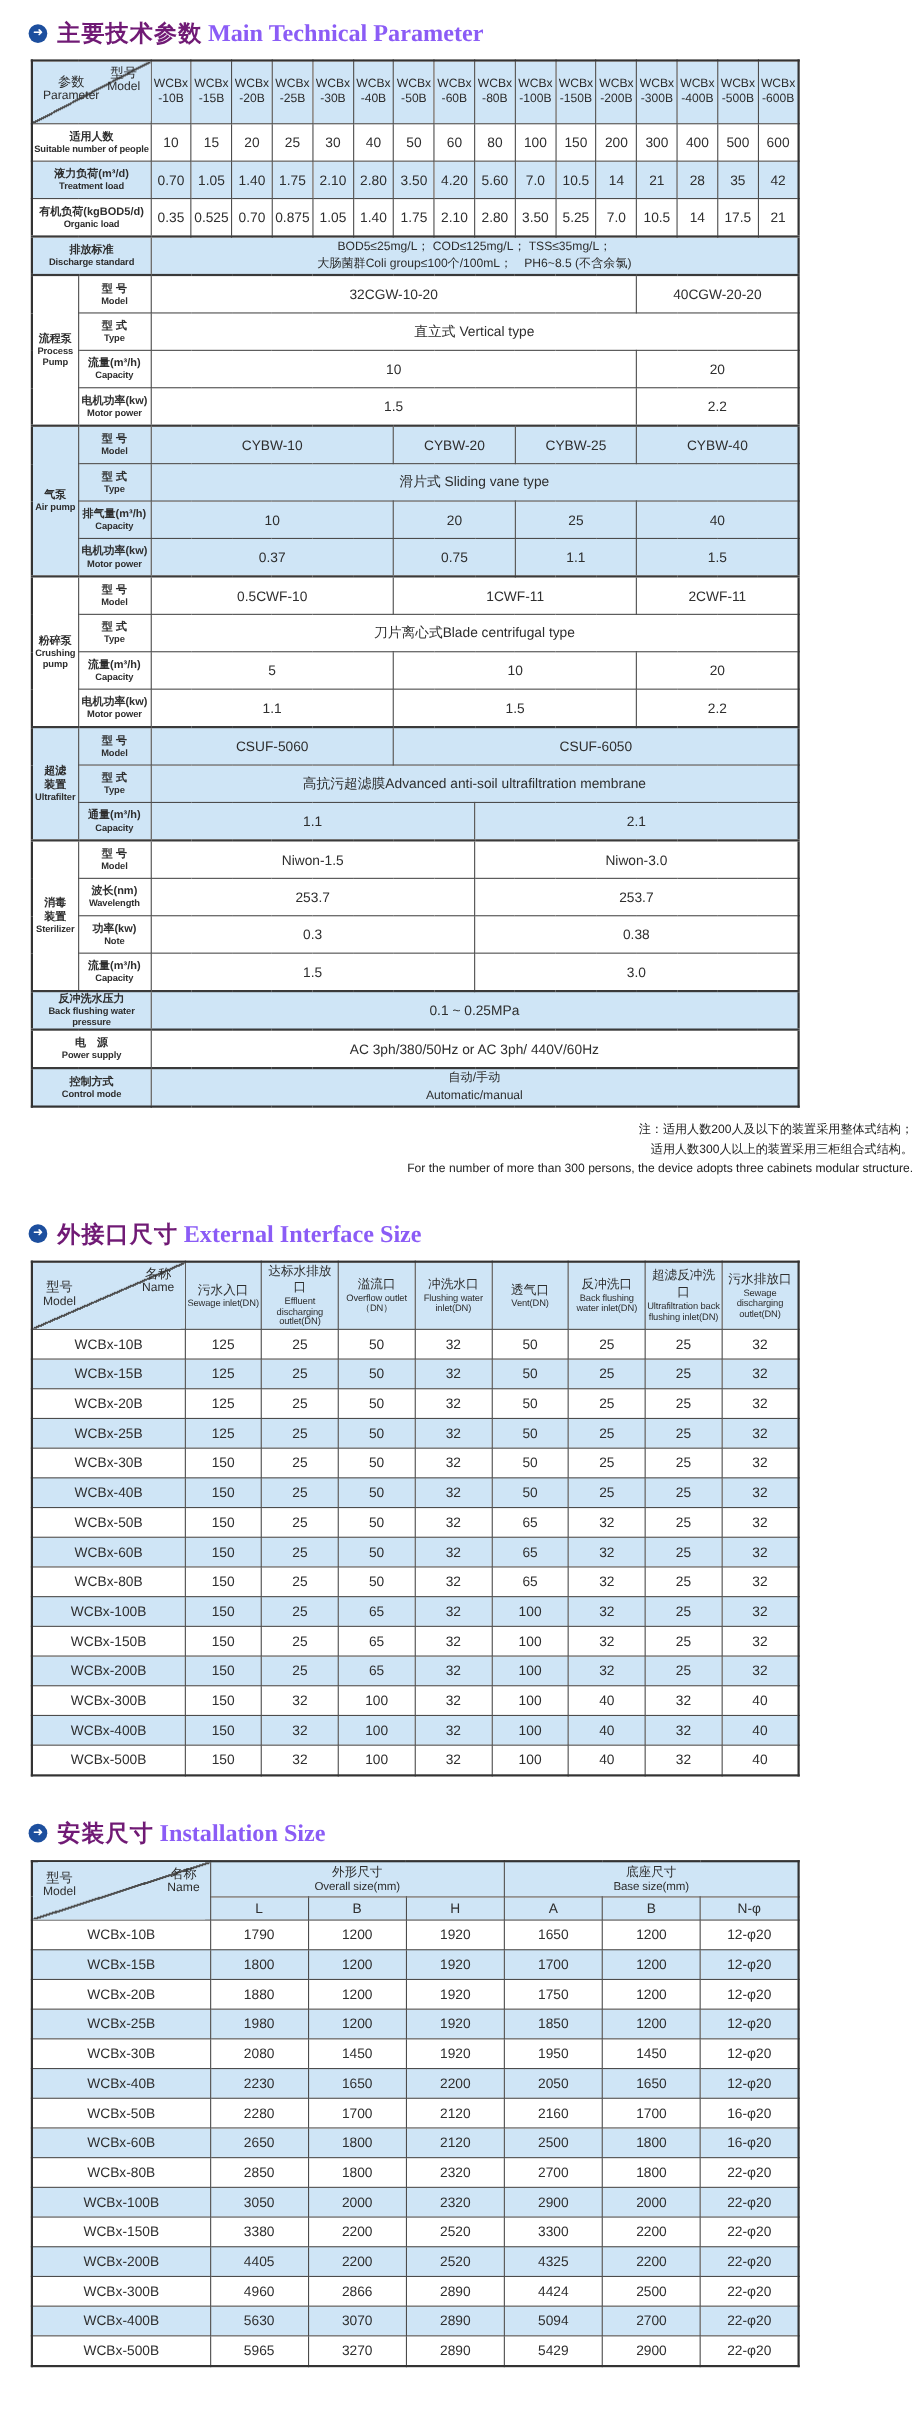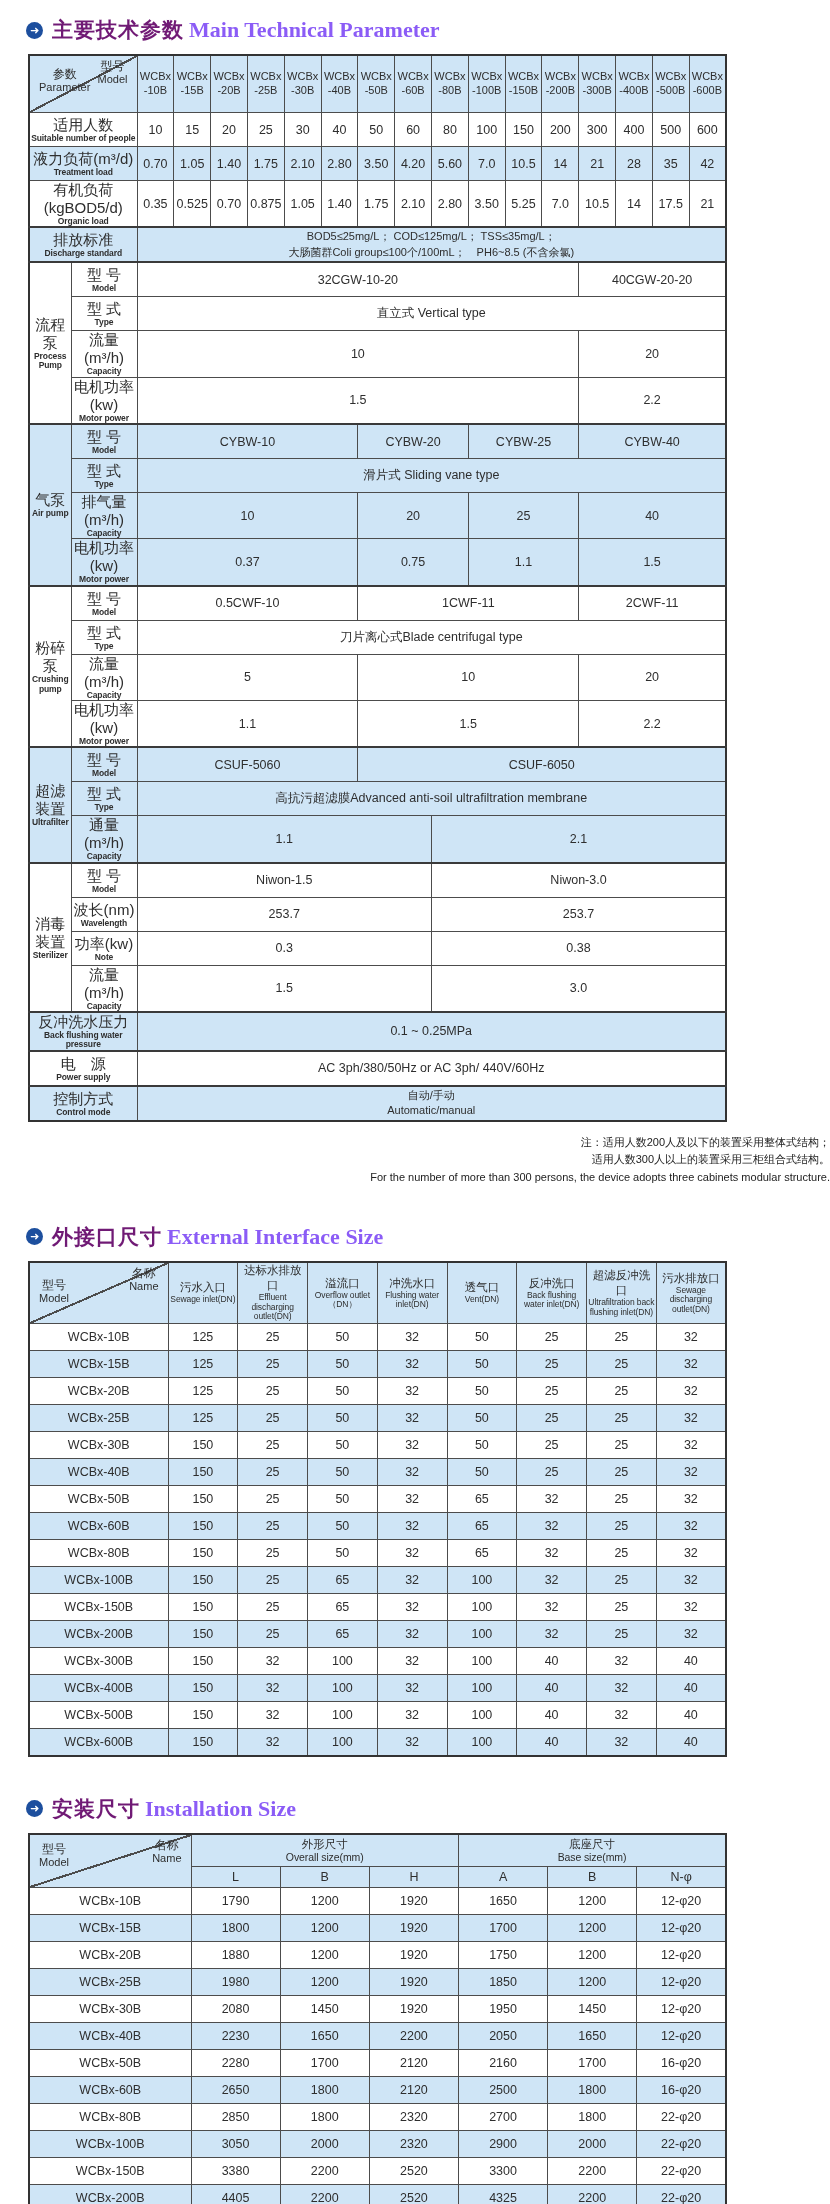--- a/index.html
+++ b/index.html
@@ -11,21 +11,21 @@
   .mt2{margin-top:36px;}
   .mt3{margin-top:38px;}
 
   table.ds{border-collapse:collapse;table-layout:fixed;width:699px;margin-left:28px;border:2px solid #333;}
   .ds th,.ds td{border:1px solid #4c4c4c;text-align:center;vertical-align:middle;padding:0 1px;overflow:hidden;font-weight:400;}
   .shade>td,.shade>th{background-color:#cfe5f6;}
   tr.sec>td,tr.sec>th{border-top:2px solid #3a3a3a;}
 
   .t1 td{height:33px;font-size:12.5px;}
   .t1 .hdr th{height:56px;font-size:11px;line-height:1.25;}
-  .lab .lz,.glab .gz{font-size:15px;line-height:1.2;}
+  .lab .lz,.glab .gz{font-size:10px;line-height:1.2;font-weight:bold;}
   .lab .le,.glab .le{font-size:8.5px;line-height:1.1;letter-spacing:-0.1px;font-weight:bold;}
   .disch{font-size:11px !important;line-height:1.4;}
 
   .corner{position:relative;background-image:linear-gradient(to bottom right,rgba(0,0,0,0) calc(50% - 1px),#4c4c4c calc(50% - 1px),#4c4c4c calc(50% + 1px),rgba(0,0,0,0) calc(50% + 1px));}
   .ctr{position:absolute;top:3px;right:9px;text-align:center;}
   .cbl{position:absolute;bottom:18px;left:9px;text-align:center;}
   .corner .lz{font-size:12px;line-height:1.2;}
   .corner .le2{font-size:11px;line-height:1.15;}
 
   .t2 .hdr2 th{height:60px;}
@@ -577,31 +577,20 @@
           <td>WCBx-500B</td>
           <td>150</td>
           <td>32</td>
           <td>100</td>
           <td>32</td>
           <td>100</td>
           <td>40</td>
           <td>32</td>
           <td>40</td>
         </tr>
-        <tr class="shade">
-          <td>WCBx-600B</td>
-          <td>150</td>
-          <td>32</td>
-          <td>100</td>
-          <td>32</td>
-          <td>100</td>
-          <td>40</td>
-          <td>32</td>
-          <td>40</td>
-        </tr>
       </tbody>
   </table>
 
   <div class="sec-title mt3">
     <span class="ticon">➜</span>
     <span class="tzh">安装尺寸</span>
     <span class="ten">Installation Size</span>
   </div>
 
   <table class="ds t3">

